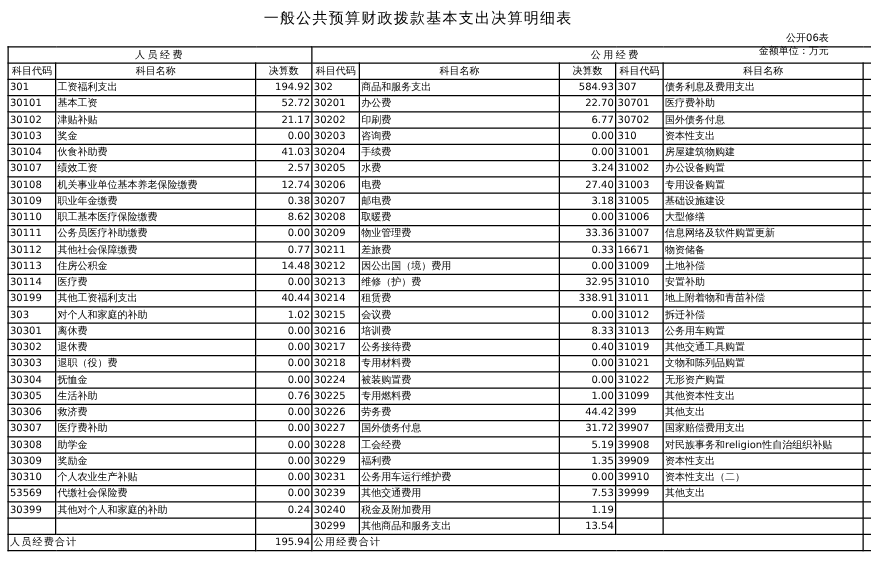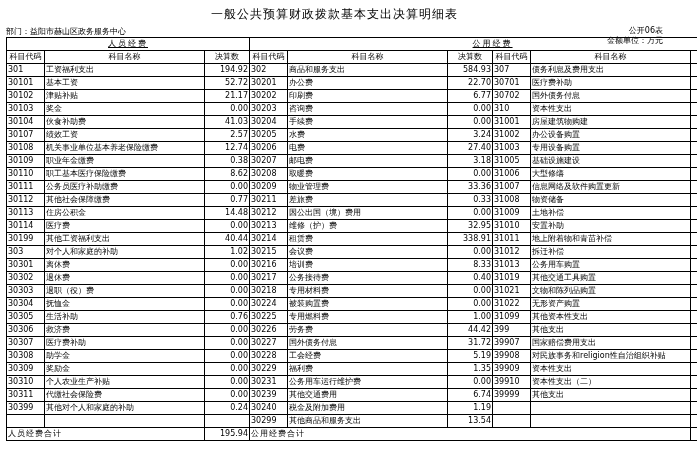--- a/index.html
+++ b/index.html
@@ -60,21 +60,20 @@
     font-weight: normal;
     padding: 0 1px;
     height: 12px;
     line-height: 12px;
     overflow: hidden;
     white-space: nowrap;
   }
   .grp {
     text-align: center;
     letter-spacing: 2px;
-    text-decoration: underline;
   }
   .hd {
   }
   .code {
     text-align: left;
     padding-left: 2px;
   }
   .name {
     text-align: left;
     padding-left: 2px;
@@ -92,23 +91,20 @@
   col.c-num  { width: 45px; }
 </style>
 </head>
 <body>
 
 <div class="page">
 
   <div class="doc-title">一般公共预算财政拨款基本支出决算明细表</div>
 
   <div class="meta-row">
-    <div class="meta-left">
-      <span>部门：</span><span>益阳市赫山区政务服务中心</span>
-    </div>
     <div class="meta-right">
       <div>公开06表</div>
       <div>金额单位：万元</div>
     </div>
   </div>
 
   <table class="main">
     <colgroup>
       <col class="c-code">
         <col class="c-name">
@@ -248,21 +244,21 @@
           <td class="name">信息网络及软件购置更新</td>
           <td class="num">0.00</td>
         </tr>
         <tr>
           <td class="code">30112</td>
           <td class="name">其他社会保障缴费</td>
           <td class="num">0.77</td>
           <td class="code">30211</td>
           <td class="name">差旅费</td>
           <td class="num">0.33</td>
-          <td class="code">31008</td>
+          <td class="code">16671</td>
           <td class="name">物资储备</td>
           <td class="num">0.00</td>
         </tr>
         <tr>
           <td class="code">30113</td>
           <td class="name">住房公积金</td>
           <td class="num">14.48</td>
           <td class="code">30212</td>
           <td class="name">因公出国（境）费用</td>
           <td class="num">0.00</td>
@@ -407,26 +403,26 @@
           <td class="name">个人农业生产补贴</td>
           <td class="num">0.00</td>
           <td class="code">30231</td>
           <td class="name">公务用车运行维护费</td>
           <td class="num">0.00</td>
           <td class="code">39910</td>
           <td class="name">资本性支出（二）</td>
           <td class="num">0.00</td>
         </tr>
         <tr>
-          <td class="code">30311</td>
+          <td class="code">53569</td>
           <td class="name">代缴社会保险费</td>
           <td class="num">0.00</td>
           <td class="code">30239</td>
           <td class="name">其他交通费用</td>
-          <td class="num">6.74</td>
+          <td class="num">7.53</td>
           <td class="code">39999</td>
           <td class="name">其他支出</td>
           <td class="num">0.00</td>
         </tr>
         <tr>
           <td class="code">30399</td>
           <td class="name">其他对个人和家庭的补助</td>
           <td class="num">0.24</td>
           <td class="code">30240</td>
           <td class="name">税金及附加费用</td>

